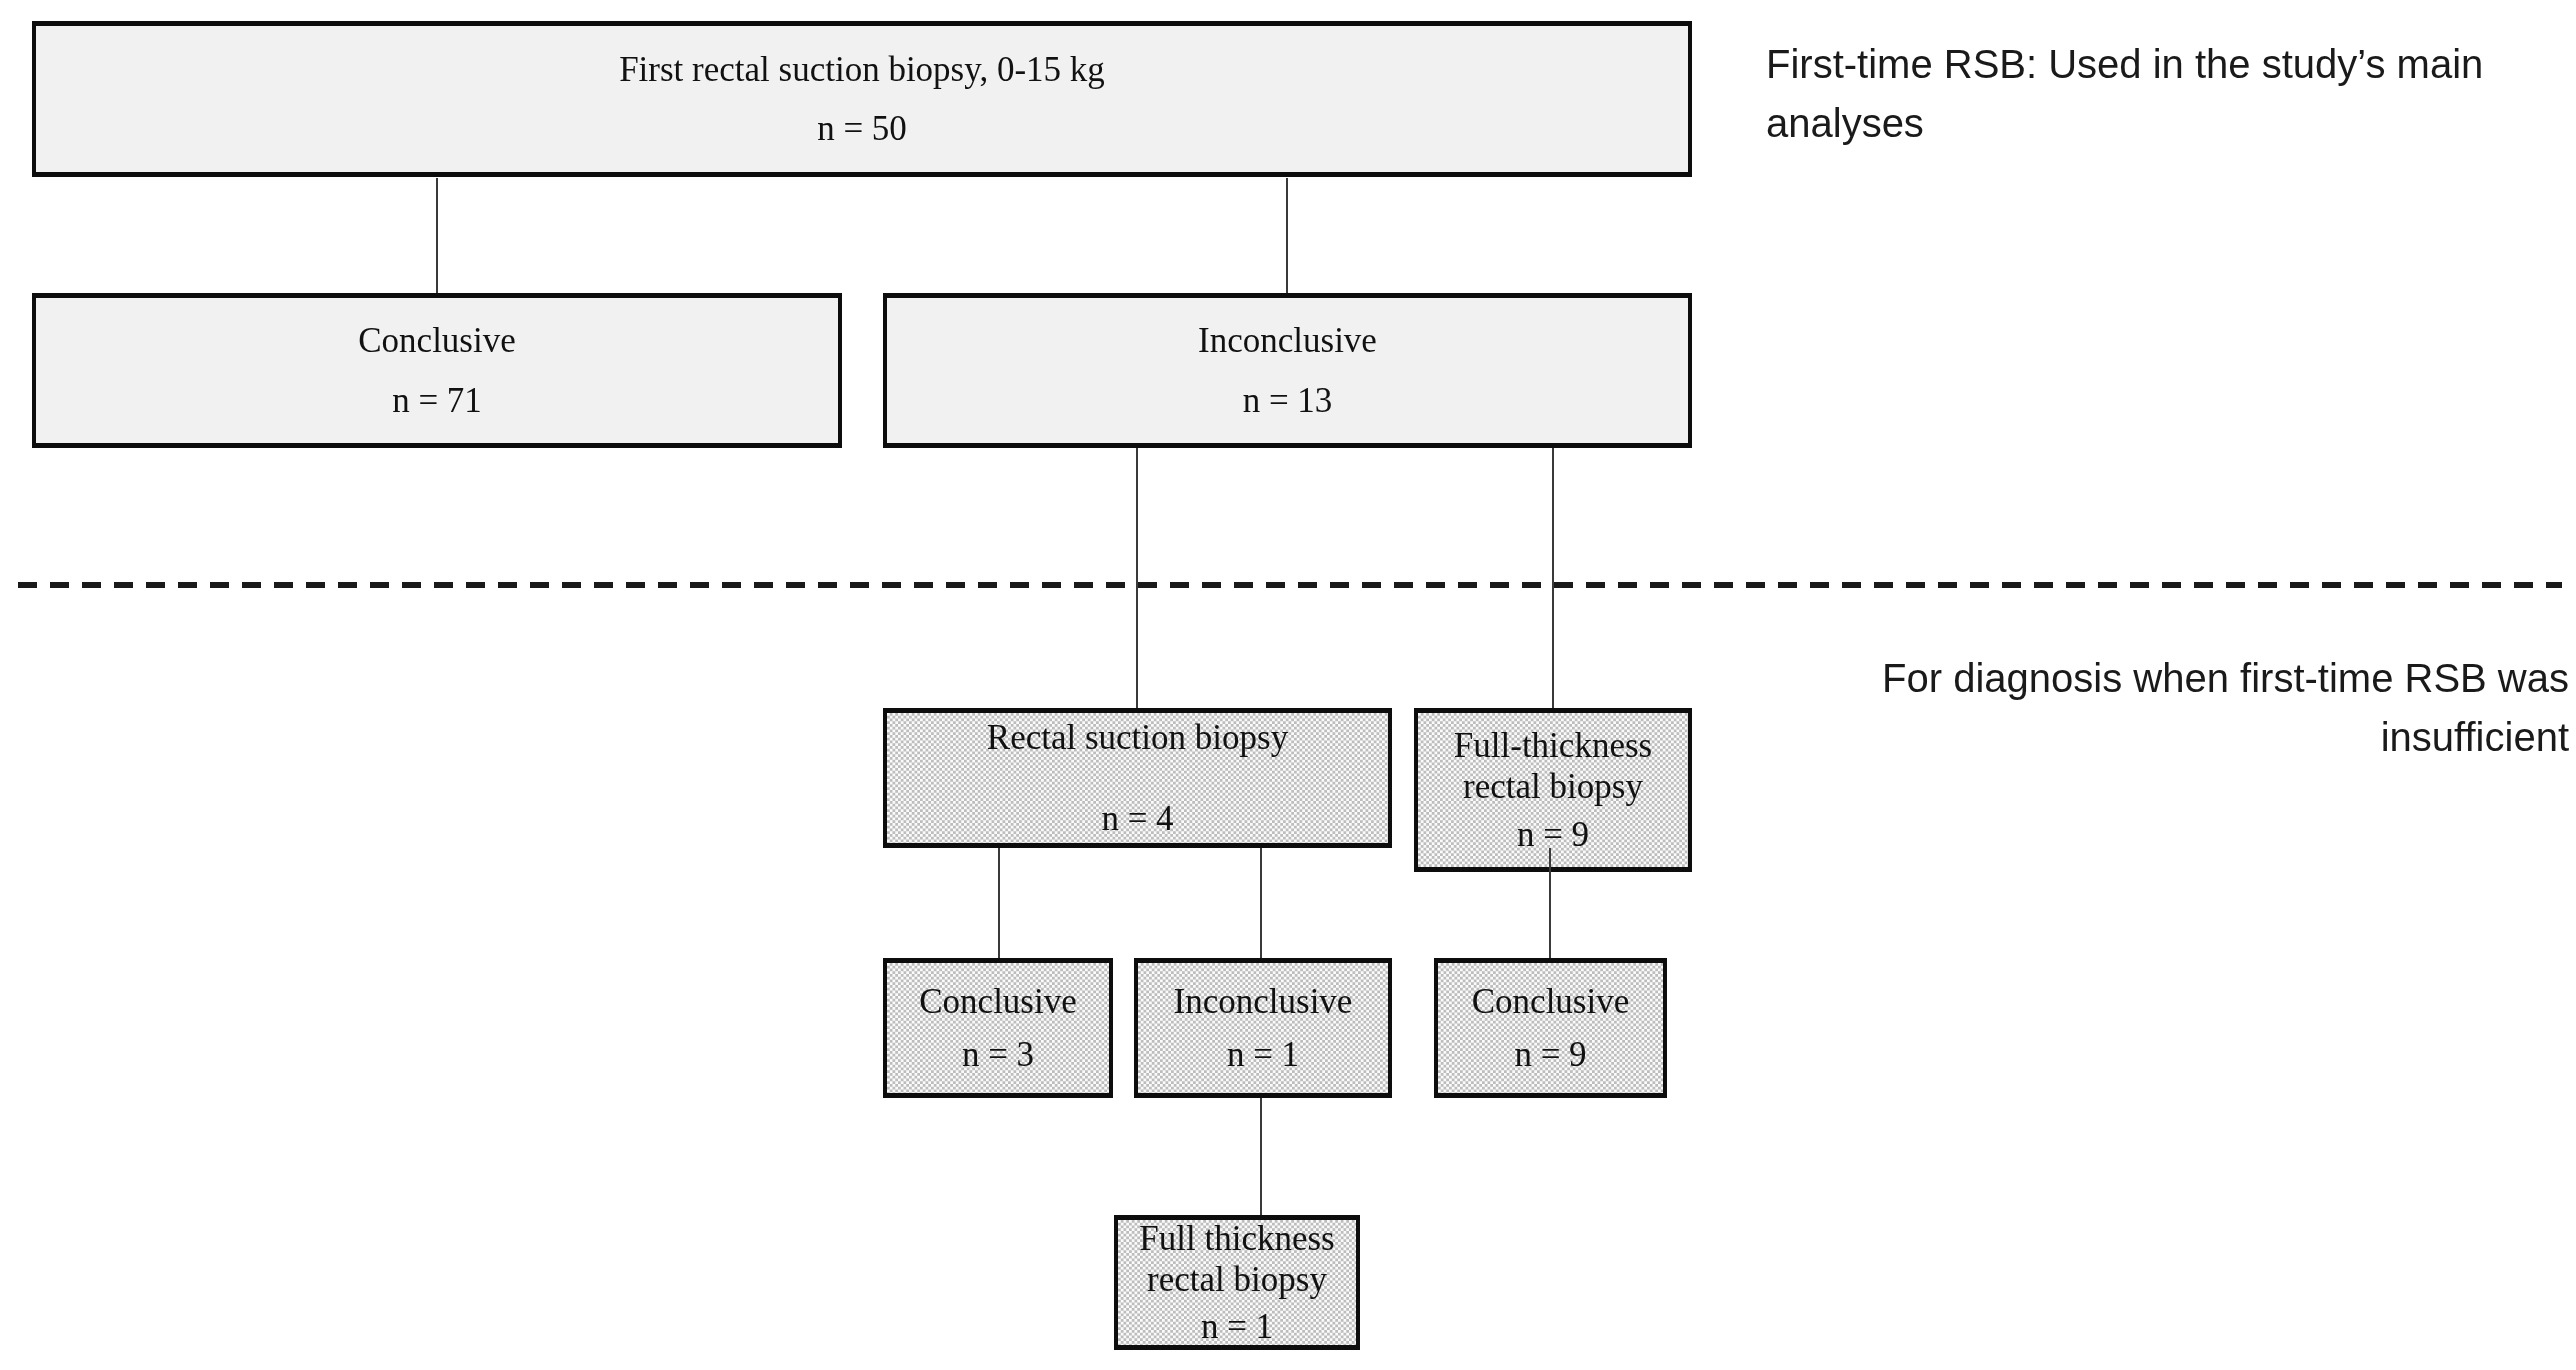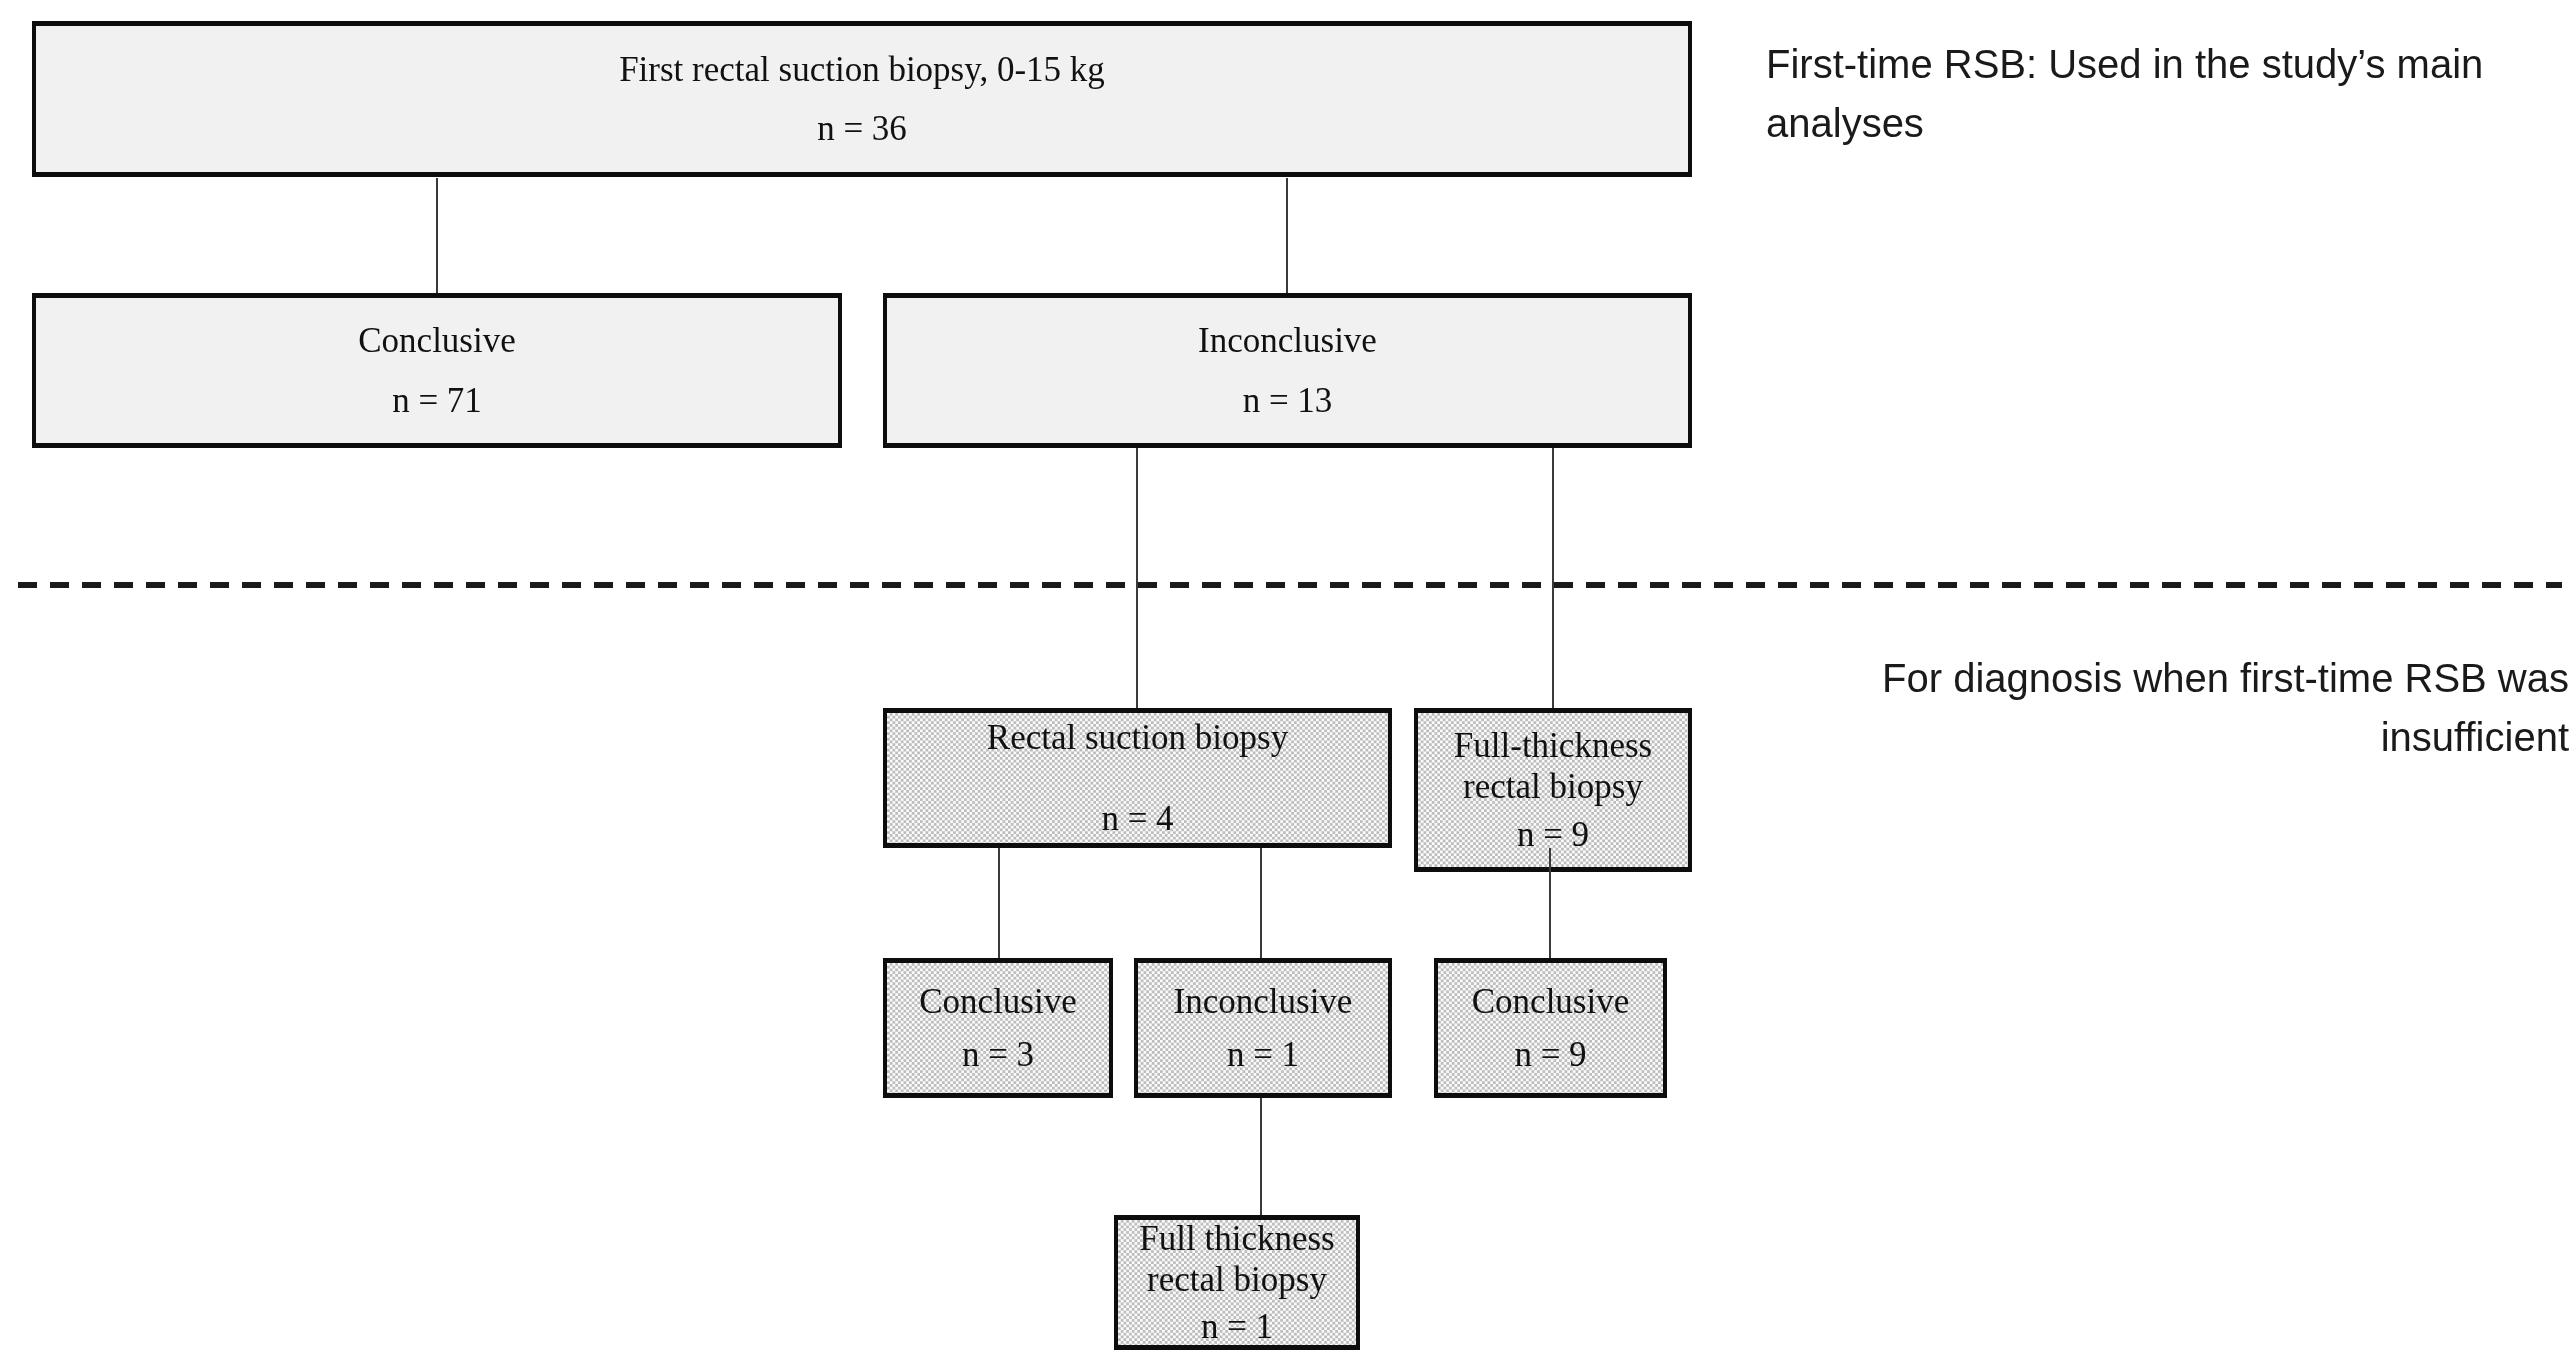--- a/index.html
+++ b/index.html
@@ -64,21 +64,21 @@
   .label-line { display: block; }
   .n-line { display: block; }
 </style>
 </head>
 <body>
 
 <div id="canvas">
 
   <div class="node plain" style="left:32px; top:21px; width:1660px; height:156px;">
     <span class="label-line">First rectal suction biopsy, 0-15 kg</span>
-    <span class="n-line">n = 36</span>
+    <span class="n-line">n = 50</span>
   </div>
 
   <div class="annotation" style="left:1766px; top:35px;">First-time RSB: Used in the study’s main analyses</div>
 
   <div class="connector" style="left:436px; top:178px; height:116px;"></div>
   <div class="connector" style="left:1286px; top:178px; height:116px;"></div>
 
   <div class="node plain" style="left:32px; top:293px; width:810px; height:155px;">
     <span class="label-line">Conclusive</span>
     <span class="n-line">n = 71</span>

